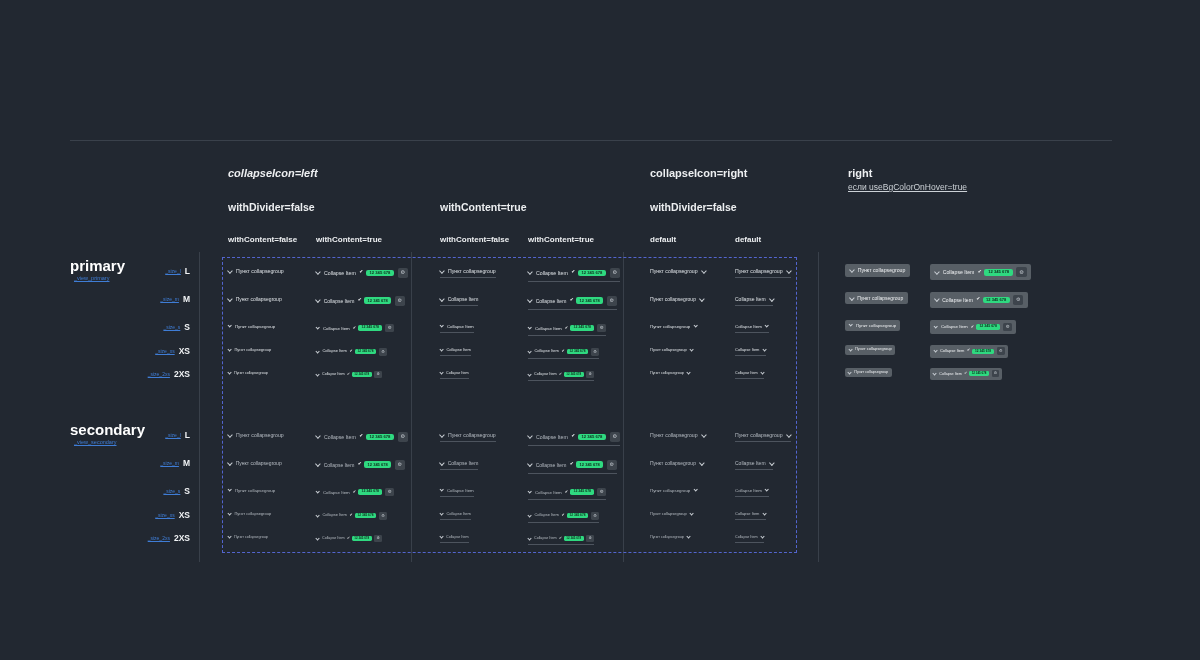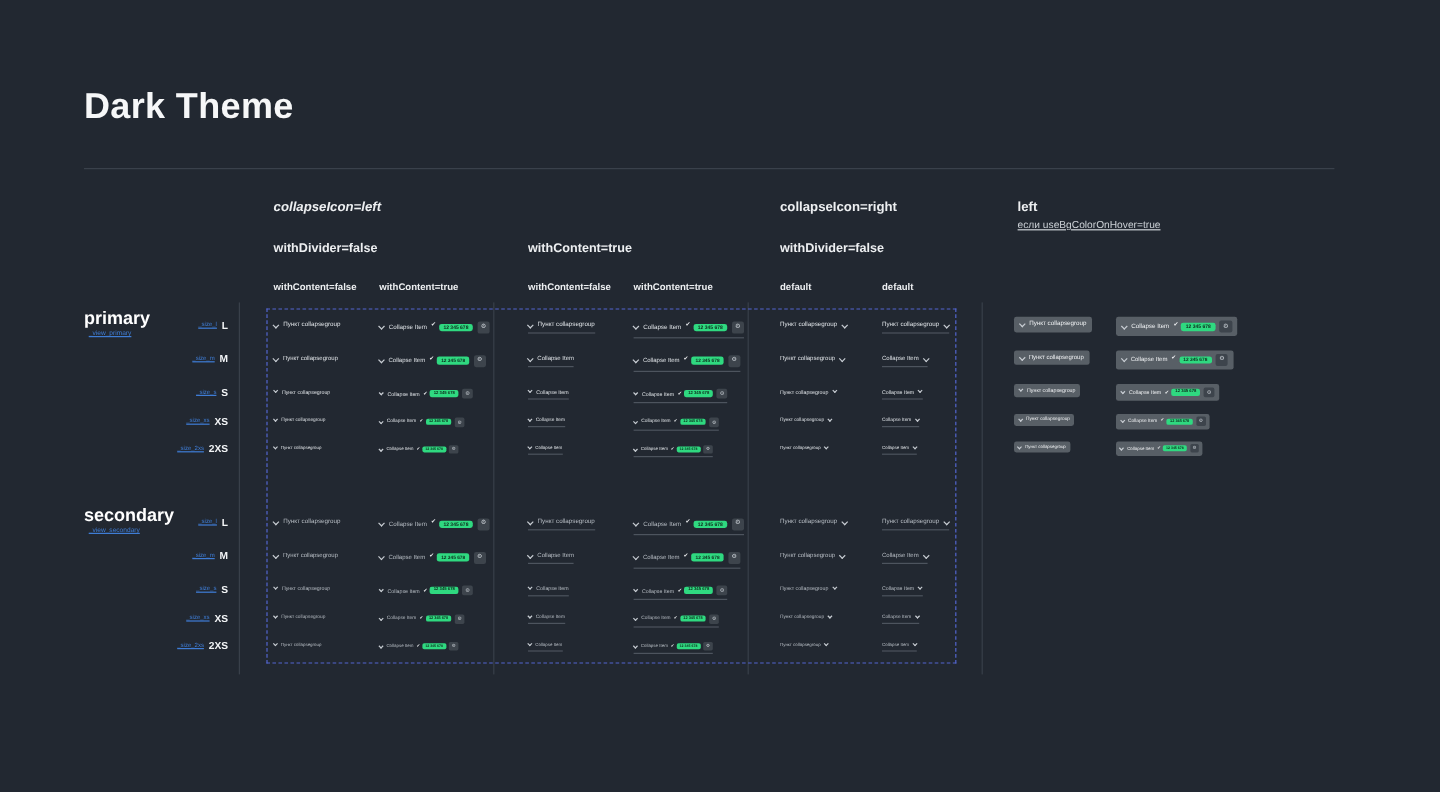--- a/index.html
+++ b/index.html
@@ -45,35 +45,34 @@
   .badge{margin-left:.6em;background:var(--badge-green,#2fd980);color:#0e2f1e;font-size:.8em;
          font-weight:700;padding:.32em .9em;border-radius:.5em;line-height:1;flex:none;}
   .gearbtn{margin-left:.7em;background:#3d444c;border-radius:.35em;width:2em;height:1.9em;
            display:inline-flex;align-items:center;justify-content:center;flex:none;}
   .gear{font-size:1em;color:#c3c9cf;line-height:1;}
 </style>
 </head>
 <body>
 
 <div class="canvas">
-  <div class="page-title">Dark Theme</div>
   <div class="rule"></div>
 
   <div class="hdr lg" style="left:228px;top:167px;font-style:italic;">collapseIcon=left</div>
   <div class="hdr md" style="left:228px;top:201px;">withDivider=false</div>
   <div class="hdr md" style="left:440px;top:201px;">withContent=true</div>
   <div class="hdr sm" style="left:228px;top:235px;">withContent=false</div>
   <div class="hdr sm" style="left:316px;top:235px;">withContent=true</div>
   <div class="hdr sm" style="left:440px;top:235px;">withContent=false</div>
   <div class="hdr sm" style="left:528px;top:235px;">withContent=true</div>
   <div class="hdr lg" style="left:650px;top:167px;text-align:center;">collapseIcon=right</div>
   <div class="hdr md" style="left:650px;top:201px;">withDivider=false</div>
   <div class="hdr sm" style="left:650px;top:235px;">default</div>
   <div class="hdr sm" style="left:735px;top:235px;">default</div>
-  <div class="hdr lg" style="left:848px;top:167px;">left</div>
+  <div class="hdr lg" style="left:848px;top:167px;">right</div>
   <div class="hdr-sub" style="left:848px;top:182px;text-decoration:underline;">если useBgColorOnHover=true</div>
 
   <div class="vsep" style="left:199px;"></div>
   <div class="vsep" style="left:411px;"></div>
   <div class="vsep" style="left:623px;"></div>
   <div class="vsep" style="left:818px;"></div>
 
   <div class="sel"></div>
 
   <div id="stage">

